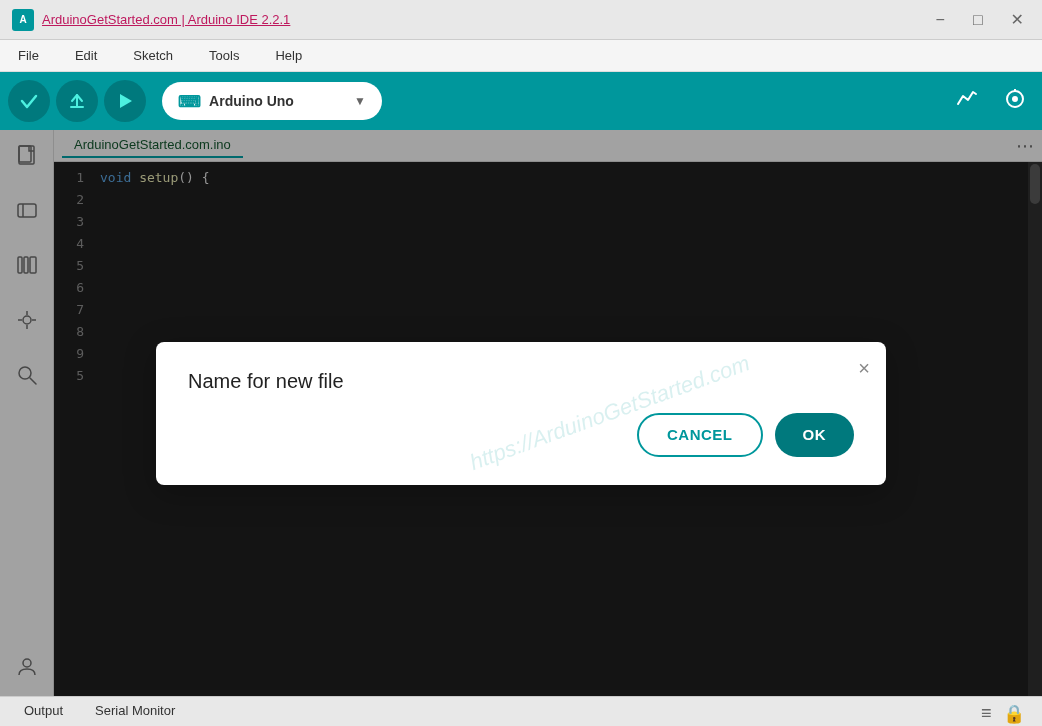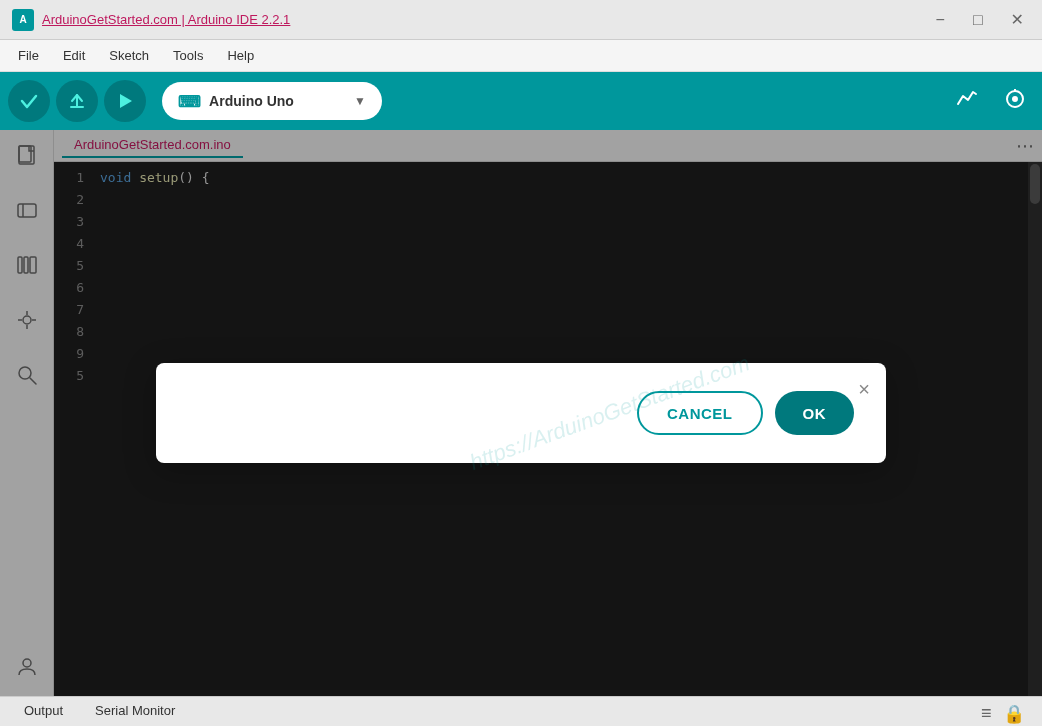--- a/index.html
+++ b/index.html
@@ -52,21 +52,21 @@
       padding: 2px 6px;
     }
 
     
     .menu-bar {
       background: #f5f5f5;
       height: 32px;
       display: flex;
       align-items: center;
       padding: 0 8px;
-      gap: 4px;
+      gap: 16px;
       border-bottom: 1px solid #ddd;
     }
     .menu-item {
       font-size: 13px;
       color: #333;
       padding: 4px 10px;
       cursor: pointer;
       border-radius: 3px;
     }
 
@@ -167,21 +167,21 @@
     .editor-tab-bar {
       background: #e8e8e8;
       height: 32px;
       display: flex;
       align-items: center;
       padding: 0 8px;
       border-bottom: 1px solid #ccc;
     }
     .editor-tab {
       font-size: 13px;
-      color: #be185d;
+      color: #14532d;
       padding: 4px 12px;
       border-bottom: 2px solid #00979c;
       cursor: pointer;
     }
     .editor-tab-more {
       margin-left: auto;
       color: #666;
       font-size: 18px;
       cursor: pointer;
     }
@@ -501,20 +501,21 @@
         </div>
       </div>
       <div class="editor-scrollbar">
         <div class="editor-scrollbar-thumb"></div>
       </div>
     </div>
   </div>
 
   <div class="modal-overlay">
     <div class="modal">
+      <h2 class="modal-title">Name for new file</h2>
       <button class="modal-close">×</button>
       <div class="watermark">https://ArduinoGetStarted.com</div>
       <div class="modal-buttons">
         <button class="btn-cancel">CANCEL</button>
         <button class="btn-ok">OK</button>
       </div>
     </div>
   </div>
 
 </div>

